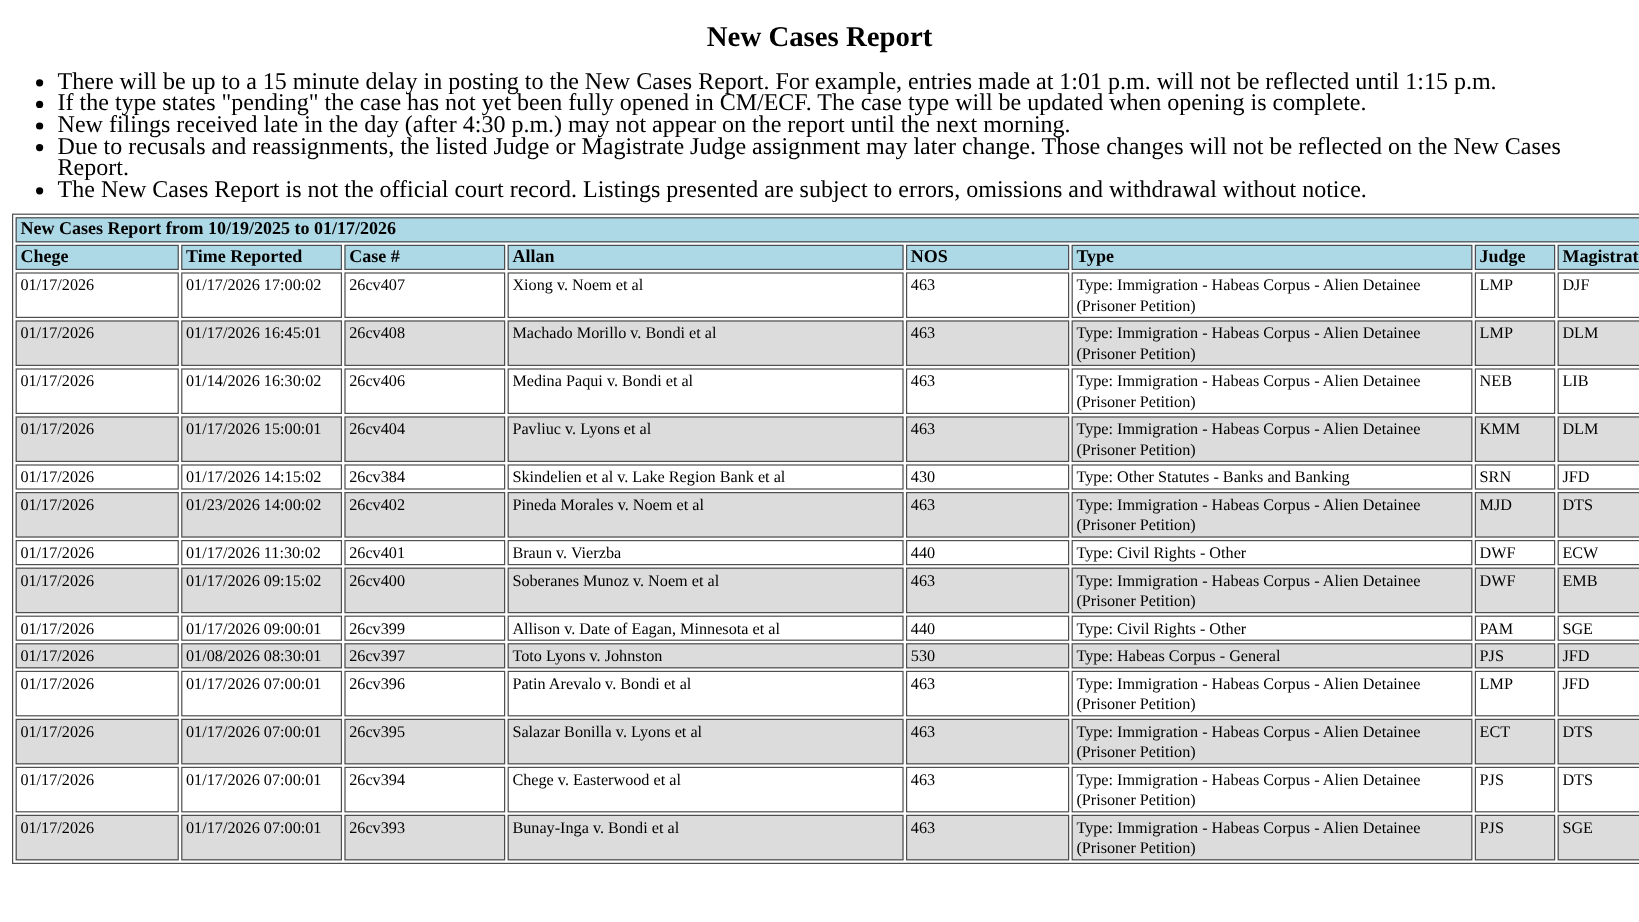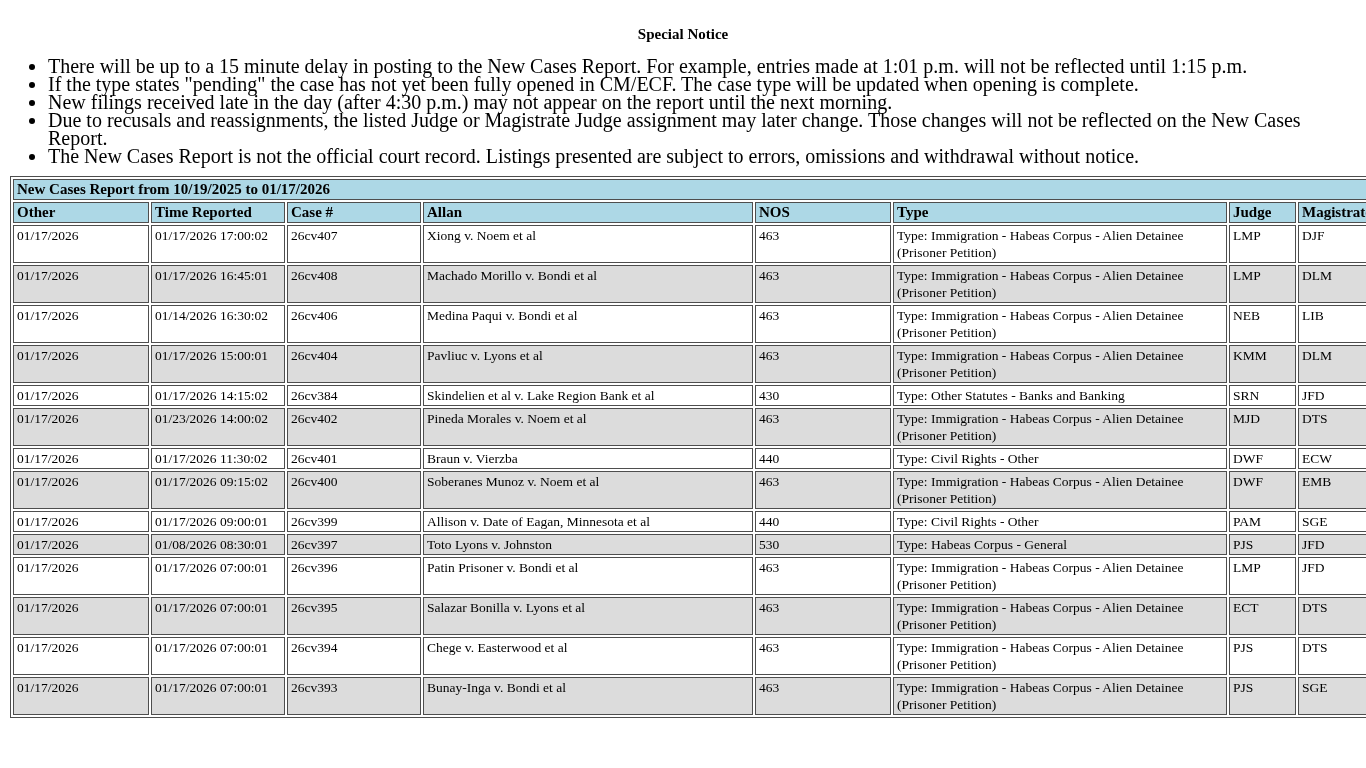--- a/index.html
+++ b/index.html
@@ -79,22 +79,22 @@
   col.c-nos{width:136px;}
   col.c-type{width:334px;}
   col.c-judge{width:67px;}
   col.c-mag{width:81px;}
 </style>
 </head>
 <body>
 
 <div class="page">
 
-
-  <div class="subtitle">Special Notice</div>
+  <h1 class="page-title">New Cases Report</h1>
+
 
   <ul class="notices" id="notices">
       <li>There will be up to a 15 minute delay in posting to the New Cases Report. For example, entries made at 1:01 p.m. will not be reflected until 1:15 p.m.</li>
       <li>If the type states "pending" the case has not yet been fully opened in CM/ECF. The case type will be updated when opening is complete.</li>
       <li>New filings received late in the day (after 4:30 p.m.) may not appear on the report until the next morning.</li>
       <li>Due to recusals and reassignments, the listed Judge or Magistrate Judge assignment may later change. Those changes will not be reflected on the New Cases Report.</li>
       <li>The New Cases Report is not the official court record. Listings presented are subject to errors, omissions and withdrawal without notice.</li>
     </ul>
 
   <table class="cases">
@@ -106,21 +106,21 @@
       <col class="c-nos">
         <col class="c-type">
         <col class="c-judge">
         <col class="c-mag">
     </colgroup>
     <thead>
       <tr>
         <th colspan="8" class="caption">New Cases Report from 10/19/2025 to 01/17/2026</th>
       </tr>
       <tr class="col-headers" id="col-headers">
-          <th>Other</th>
+          <th>Chege</th>
           <th>Time Reported</th>
           <th>Case #</th>
           <th>Allan</th>
           <th>NOS</th>
           <th>Type</th>
           <th>Judge</th>
           <th>Magistrate</th>
         </tr>
     </thead>
     <tbody id="cases-body">
@@ -221,21 +221,21 @@
           <td>Toto Lyons v. Johnston</td>
           <td>530</td>
           <td>Type: Habeas Corpus - General</td>
           <td>PJS</td>
           <td>JFD</td>
         </tr>
         <tr>
           <td>01/17/2026</td>
           <td>01/17/2026 07:00:01</td>
           <td>26cv396</td>
-          <td>Patin Prisoner v. Bondi et al</td>
+          <td>Patin Arevalo v. Bondi et al</td>
           <td>463</td>
           <td>Type: Immigration - Habeas Corpus - Alien Detainee (Prisoner Petition)</td>
           <td>LMP</td>
           <td>JFD</td>
         </tr>
         <tr class="alt">
           <td>01/17/2026</td>
           <td>01/17/2026 07:00:01</td>
           <td>26cv395</td>
           <td>Salazar Bonilla v. Lyons et al</td>

